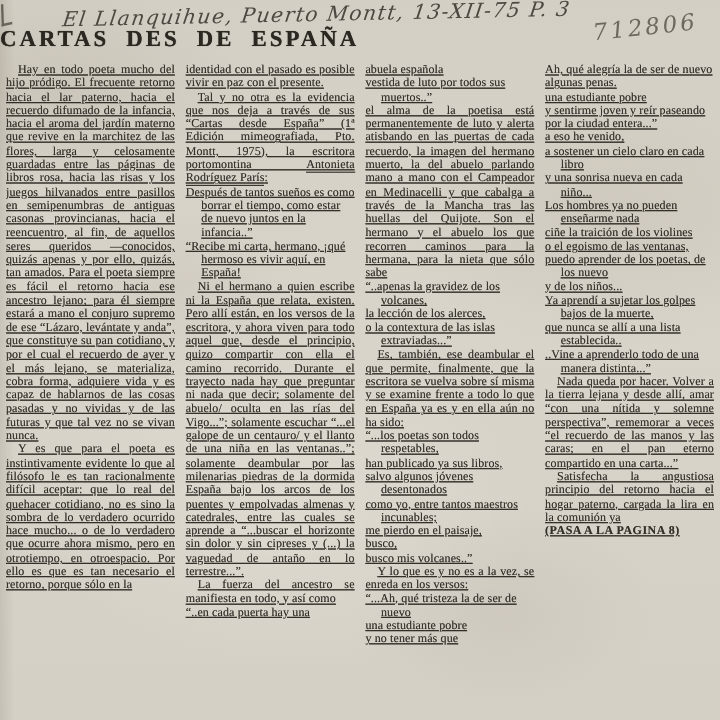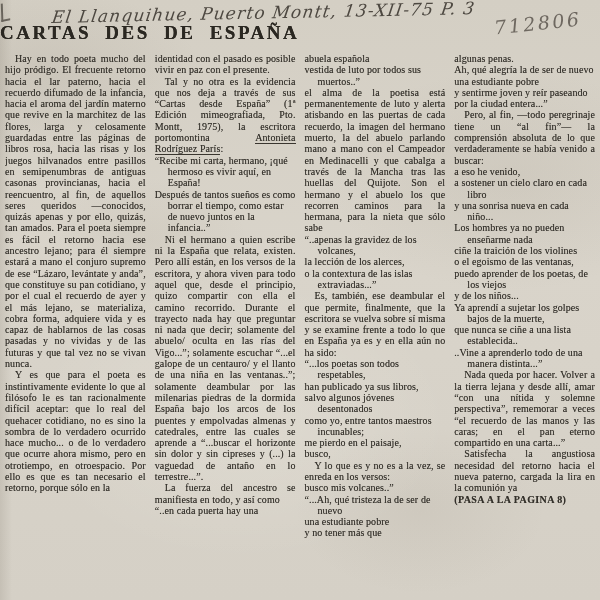--- a/index.html
+++ b/index.html
@@ -37,21 +37,21 @@
     font-size:19px;letter-spacing:2.5px;word-spacing:7px;color:#2b2822;
     text-shadow:0 0 .6px #2b2822;
   }
   .columns{
     position:absolute;left:5px;right:5px;top:53px;height:545px;
     display:flex;gap:9px;overflow:hidden;
   }
   .col{flex:1 1 0;min-width:0;font-size:10px;line-height:11.3px;
     text-align:justify;letter-spacing:.1px;hyphens:auto;
     text-shadow:0 0 .45px rgba(45,42,36,.55);}
-  .blk{margin:0;}
+  .blk{margin:0;text-decoration:underline;}
   .p{text-indent:10px;}
   .pc{text-indent:0;}
   .v{text-align:left;padding-left:13px;text-indent:-13px;}
   .author{border-bottom:1px solid #3a362f;}
   .pasa{font-weight:bold;text-align:left;letter-spacing:.4px;}
 </style>
 </head>
 <body>
 
 <div id="scan">
@@ -67,65 +67,64 @@
   <div class="columns">
 
     <div class="col">
       <p class="blk p">Hay en todo poeta mucho del hijo pródigo. El frecuente retorno hacia el lar paterno, hacia el recuerdo difumado de la infancia, hacia el aroma del jardín materno que revive en la marchitez de las flores, larga y celosamente guardadas entre las páginas de libros rosa, hacia las risas y los juegos hilvanados entre pasillos en semipenumbras de antiguas casonas provincianas, hacia el reencuentro, al fin, de aquellos seres queridos —conocidos, quizás apenas y por ello, quizás, tan amados. Para el poeta siempre es fácil el retorno hacia ese ancestro lejano; para él siempre estará a mano el conjuro supremo de ese “Lázaro, levántate y anda”, que constituye su pan cotidiano, y por el cual el recuerdo de ayer y el más lejano, se materializa, cobra forma, adquiere vida y es capaz de hablarnos de las cosas pasadas y no vividas y de las futuras y que tal vez no se vivan nunca.</p>
       <p class="blk p">Y es que para el poeta es instintivamente evidente lo que al filósofo le es tan racionalmente difícil aceptar: que lo real del quehacer cotidiano, no es sino la sombra de lo verdadero ocurrido hace mucho... o de lo verdadero que ocurre ahora mismo, pero en otrotiempo, en otroespacio. Por ello es que es tan necesario el retorno, porque sólo en la</p>
     </div>
 
     <div class="col">
       <p class="blk pc">identidad con el pasado es posible vivir en paz con el presente.</p>
       <p class="blk p"><span>Tal y no otra es la evidencia que nos deja a través de sus “Cartas desde España” (1ª Edición mimeografiada, Pto. Montt, 1975), la escritora portomontina </span><span class="author">Antonieta Rodríguez París</span><span>:</span></p>
+      <p class="blk v">Después de tantos sueños es como borrar el tiempo, como estar de nuevo juntos en la infancia..”</p>
       <p class="blk v">“Recibe mi carta, hermano, ¡qué hermoso es vivir aquí, en España!</p>
-      <p class="blk v">Después de tantos sueños es como borrar el tiempo, como estar de nuevo juntos en la infancia..”</p>
       <p class="blk p">Ni el hermano a quien escribe ni la España que relata, existen. Pero allí están, en los versos de la escritora, y ahora viven para todo aquel que, desde el principio, quizo compartir con ella el camino recorrido. Durante el trayecto nada hay que preguntar ni nada que decir; solamente del abuelo/ oculta en las rías del Vigo...”; solamente escuchar “...el galope de un centauro/ y el llanto de una niña en las ventanas..”; solamente deambular por las milenarias piedras de la dormida España bajo los arcos de los puentes y empolvadas almenas y catedrales, entre las cuales se aprende a “...buscar el horizonte sin dolor y sin cipreses y (...) la vaguedad de antaño en lo terrestre...”.</p>
       <p class="blk p">La fuerza del ancestro se manifiesta en todo, y así como</p>
       <p class="blk v">“..en cada puerta hay una</p>
     </div>
 
     <div class="col">
       <p class="blk v">abuela española</p>
       <p class="blk v">vestida de luto por todos sus muertos..”</p>
       <p class="blk pc">el alma de la poetisa está permanentemente de luto y alerta atisbando en las puertas de cada recuerdo, la imagen del hermano muerto, la del abuelo parlando mano a mano con el Campeador en Medinacelli y que cabalga a través de la Mancha tras las huellas del Quijote. Son el hermano y el abuelo los que recorren caminos para la hermana, para la nieta que sólo sabe</p>
       <p class="blk v">“..apenas la gravidez de los volcanes,</p>
       <p class="blk v">la lección de los alerces,</p>
       <p class="blk v">o la contextura de las islas extraviadas...”</p>
       <p class="blk p">Es, también, ese deambular el que permite, finalmente, que la escritora se vuelva sobre sí misma y se examine frente a todo lo que en España ya es y en ella aún no ha sido:</p>
       <p class="blk v">“...los poetas son todos respetables,</p>
       <p class="blk v">han publicado ya sus libros,</p>
       <p class="blk v">salvo algunos jóvenes desentonados</p>
       <p class="blk v">como yo, entre tantos maestros incunables;</p>
       <p class="blk v">me pierdo en el paisaje,</p>
       <p class="blk v">busco,</p>
+      <p class="blk v">busco mis volcanes..”</p>
       <p class="blk p">Y lo que es y no es a la vez, se enreda en los versos:</p>
-      <p class="blk v">busco mis volcanes..”</p>
       <p class="blk v">“...Ah, qué tristeza la de ser de nuevo</p>
       <p class="blk v">una estudiante pobre</p>
       <p class="blk v">y no tener más que</p>
     </div>
 
     <div class="col">
+      <p class="blk v">Ah, qué alegría la de ser de nuevo</p>
       <p class="blk v">algunas penas.</p>
-      <p class="blk v">Ah, qué alegría la de ser de nuevo</p>
       <p class="blk v">una estudiante pobre</p>
       <p class="blk v">y sentirme joven y reír paseando</p>
       <p class="blk v">por la ciudad entera...”</p>
-      <p class="blk p">Pero, al fin, —todo peregrinaje tiene un “al fin”— la comprensión absoluta de lo que verdaderamente se había venido a buscar:</p>
       <p class="blk v">a eso he venido,</p>
       <p class="blk v">a sostener un cielo claro en cada libro</p>
       <p class="blk v">y una sonrisa nueva en cada niño...</p>
       <p class="blk v">Los hombres ya no pueden enseñarme nada</p>
       <p class="blk v">ciñe la traición de los violines</p>
       <p class="blk v">o el egoismo de las ventanas,</p>
-      <p class="blk v">puedo aprender de los poetas, de los viejos</p>
+      <p class="blk v">puedo aprender de los poetas, de los nuevo</p>
       <p class="blk v">y de los niños...</p>
       <p class="blk v">Ya aprendí a sujetar los golpes bajos de la muerte,</p>
-      <p class="blk v">que nunca se ciñe a una lista establecida..</p>
+      <p class="blk v">que nunca se allí a una lista establecida..</p>
       <p class="blk v">..Vine a aprenderlo todo de una manera distinta...”</p>
       <p class="blk p">Nada queda por hacer. Volver a la tierra lejana y desde allí, amar “con una nítida y solemne perspectiva”, rememorar a veces “el recuerdo de las manos y las caras; en el pan eterno compartido en una carta...”</p>
-      <p class="blk p">Satisfecha la angustiosa necesidad del retorno hacia el nueva paterno, cargada la lira en la comunión ya</p>
+      <p class="blk p">Satisfecha la angustiosa principio del retorno hacia el hogar paterno, cargada la lira en la comunión ya</p>
       <p class="blk pasa">(PASA A LA PAGINA 8)</p>
     </div>
 
   </div>
 </div>
 
 </body></html>

